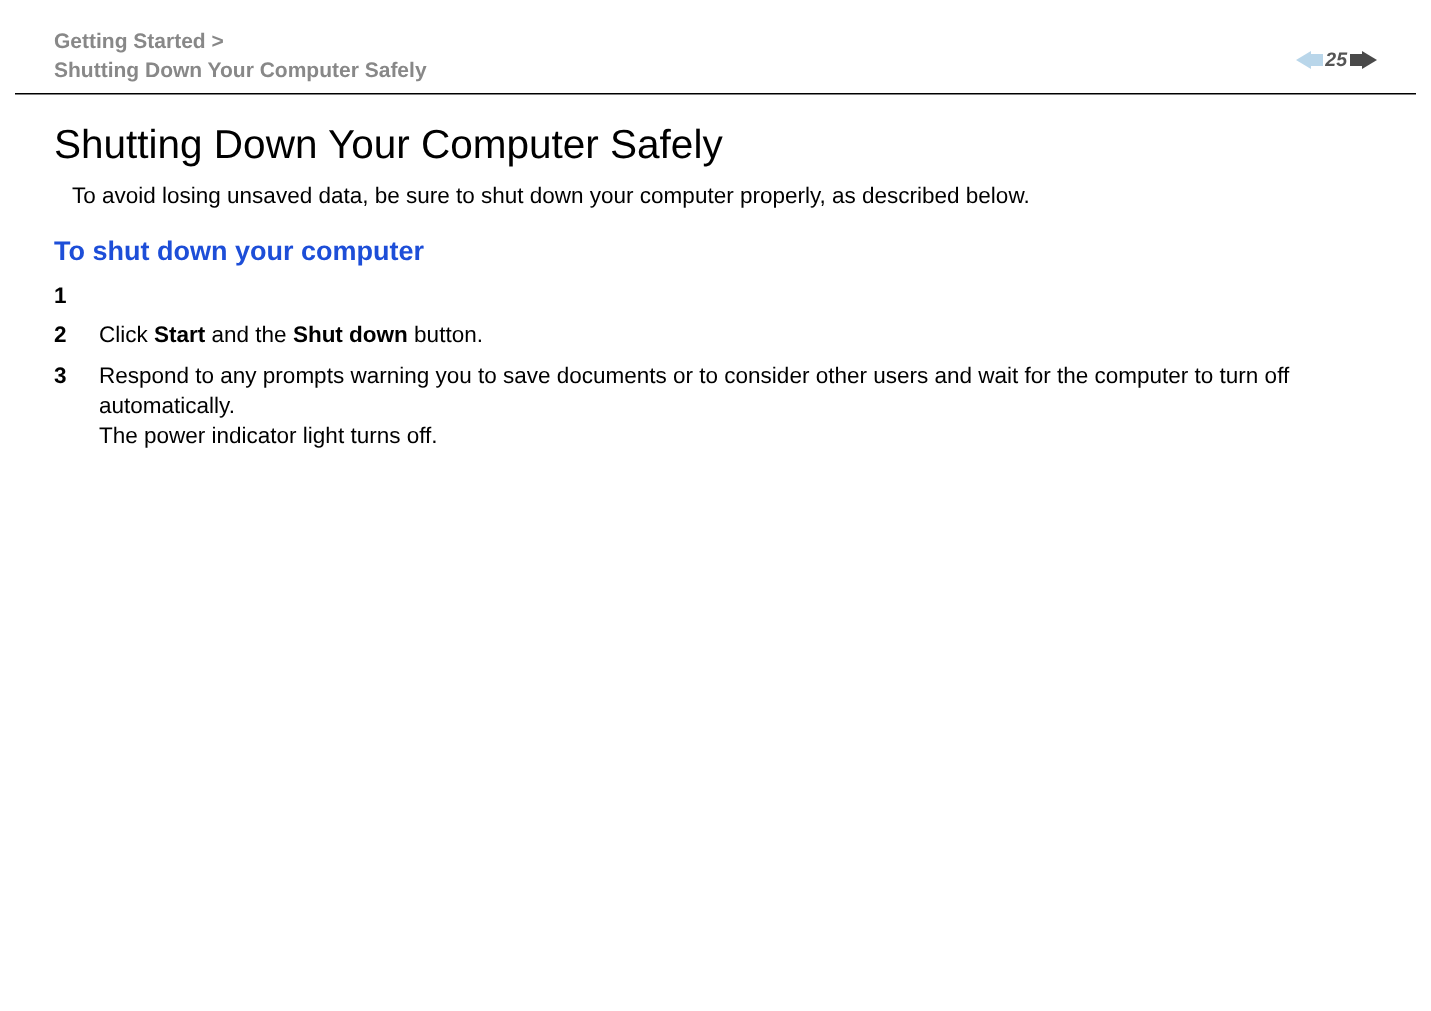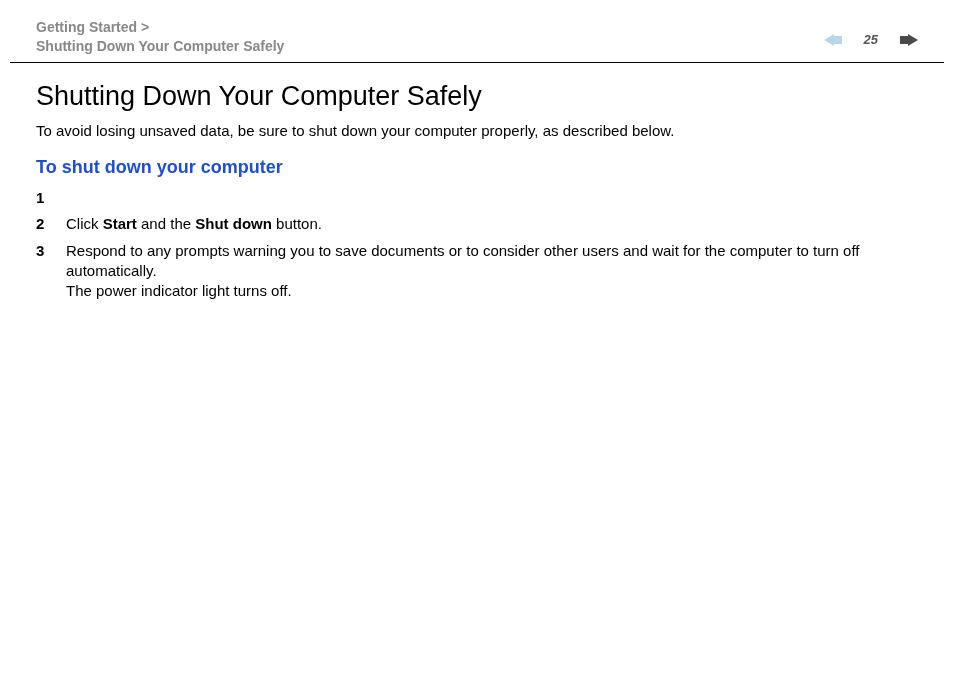--- a/index.html
+++ b/index.html
@@ -20,21 +20,21 @@
     }
     .breadcrumb {
       color: #888;
       font-weight: bold;
       font-size: 14px;
       line-height: 1.35;
     }
     .pager {
       display: flex;
       align-items: center;
-      gap: 20px;
+      gap: 0;
       padding-top: 14px;
     }
     .page-num {
       font-size: 13px;
       font-weight: bold;
       font-style: italic;
       color: #555;
       margin: 0 2px;
     }
     .rule {
@@ -45,20 +45,21 @@
       padding: 18px 36px 0 36px;
     }
     .main-title {
       font-size: 27px;
       font-weight: normal;
       margin-bottom: 10px;
     }
     .intro {
       font-size: 15px;
       margin-bottom: 18px;
+      margin-left: 12px;
     }
     .sub-heading {
       font-size: 18px;
       color: #1d4ed8;
       margin-bottom: 10px;
     }
     .steps {
       list-style: none;
       font-size: 15px;
     }

